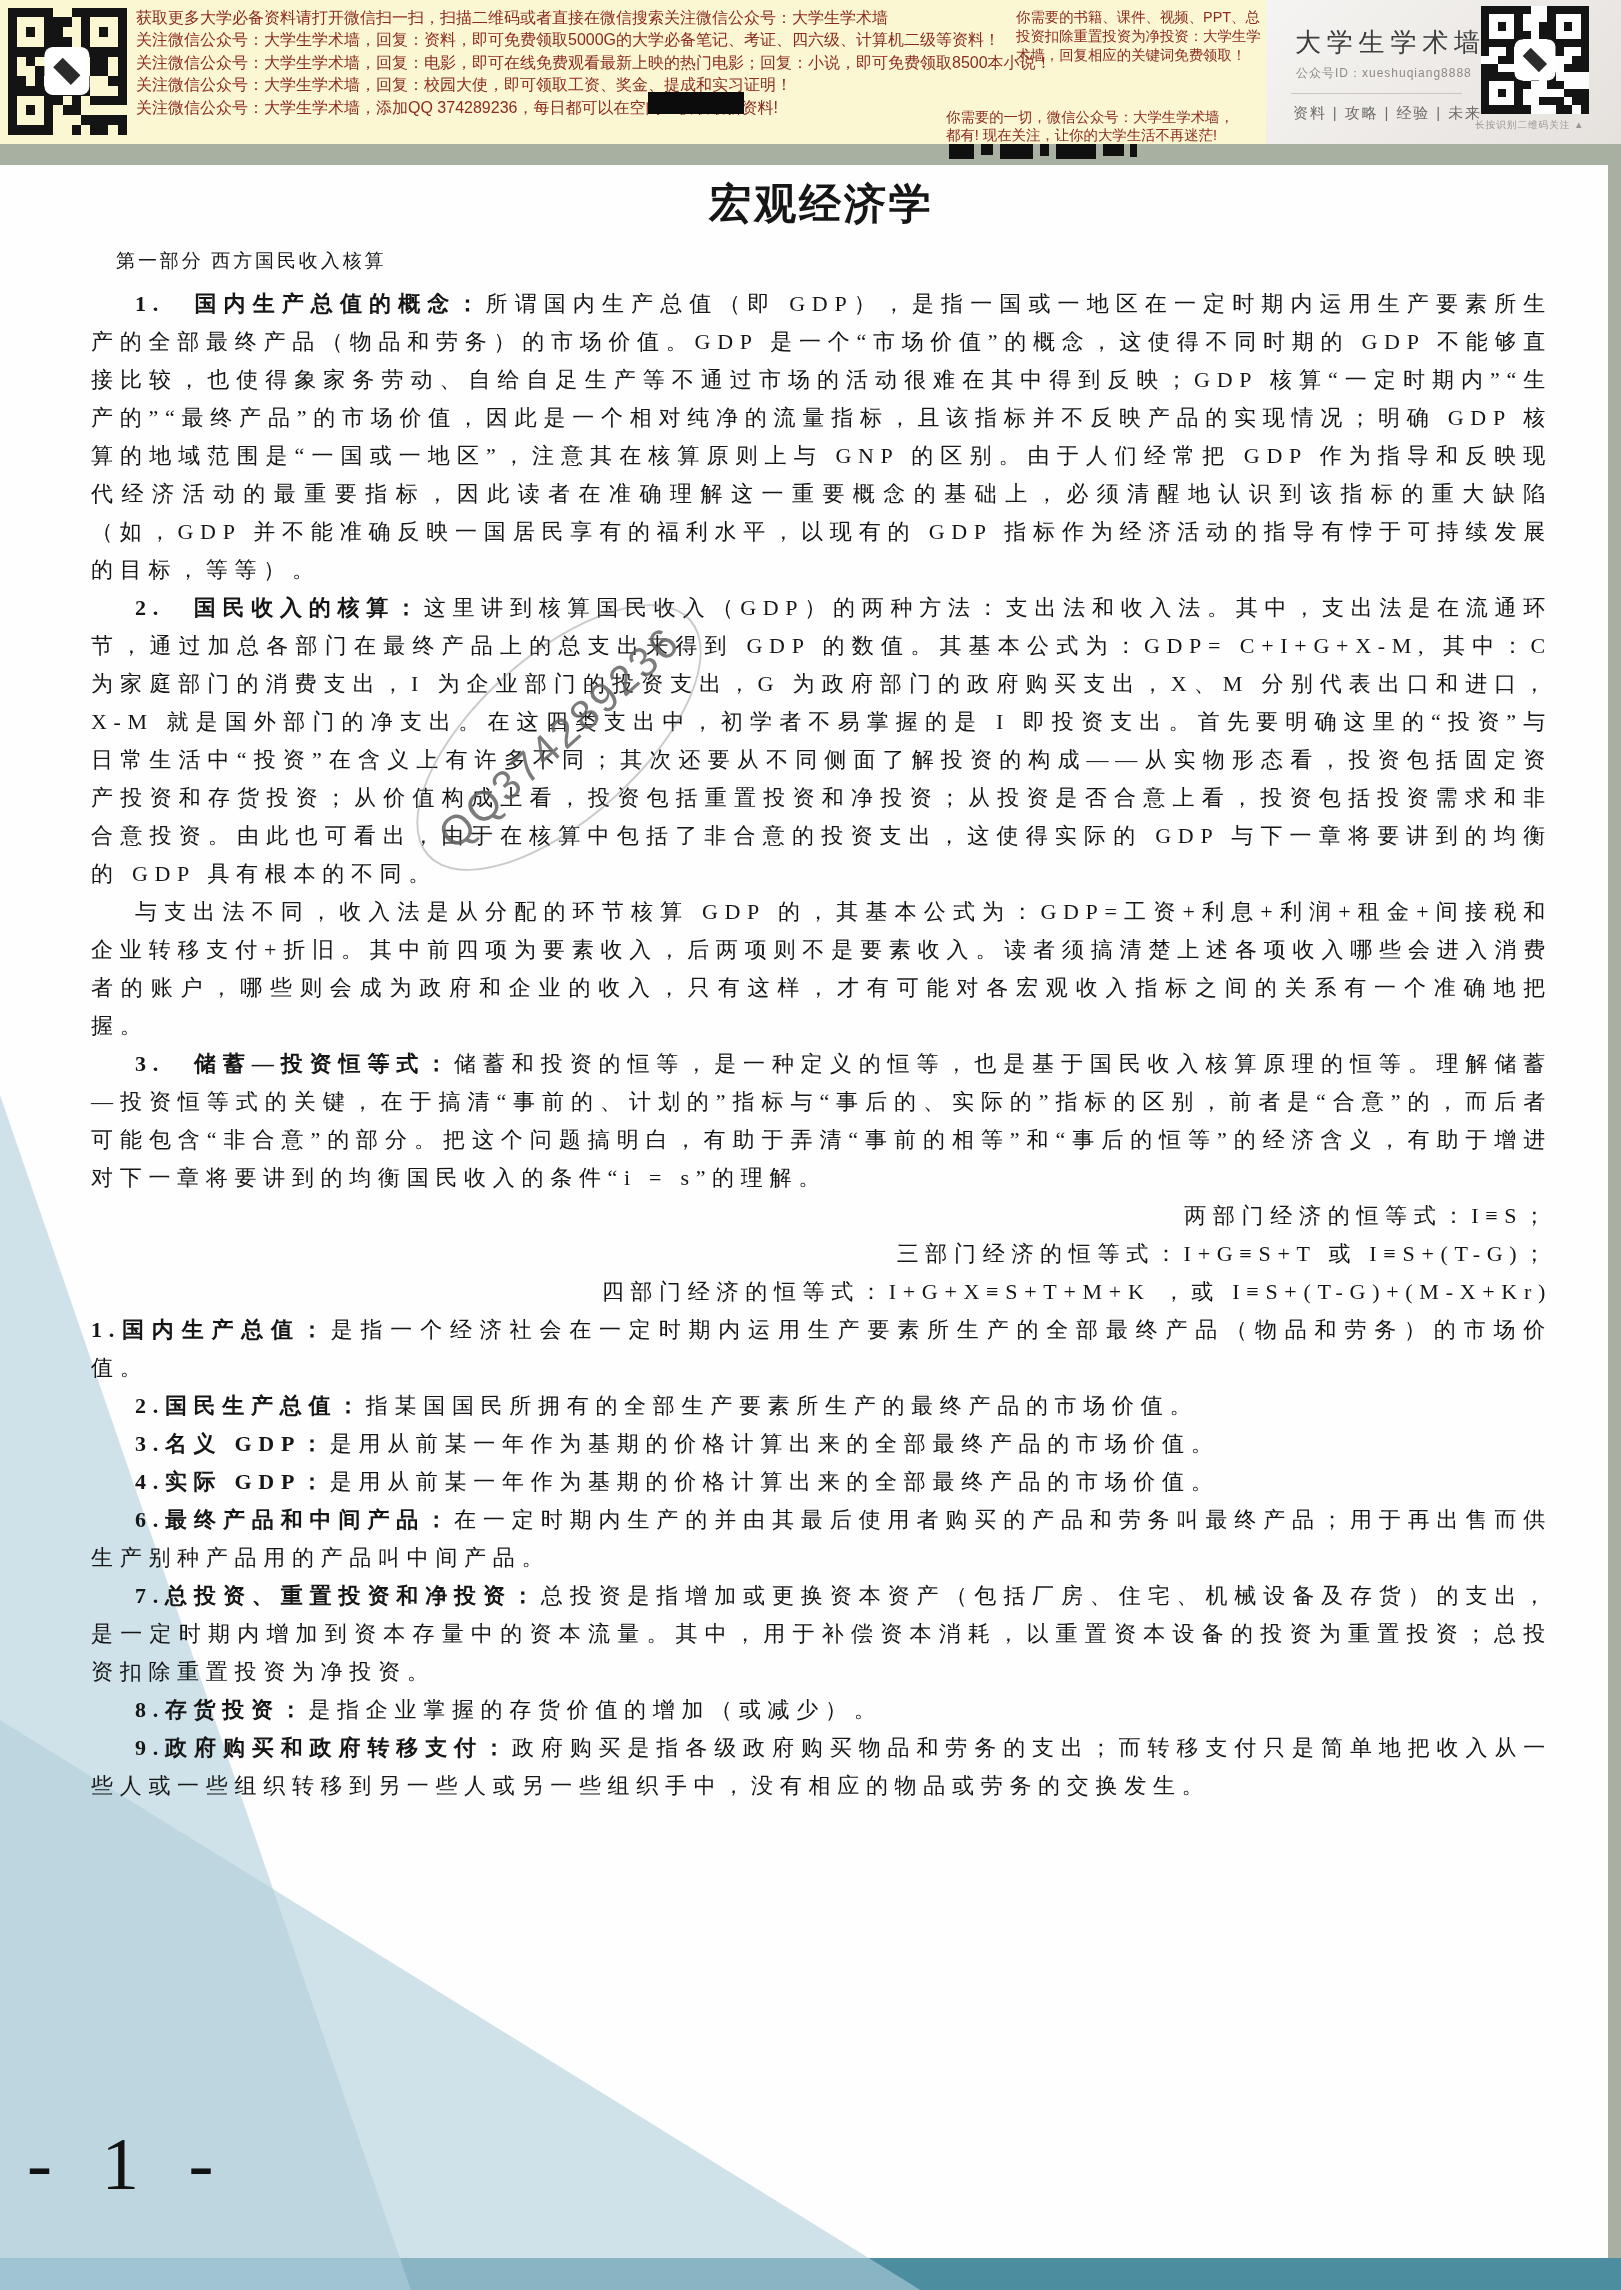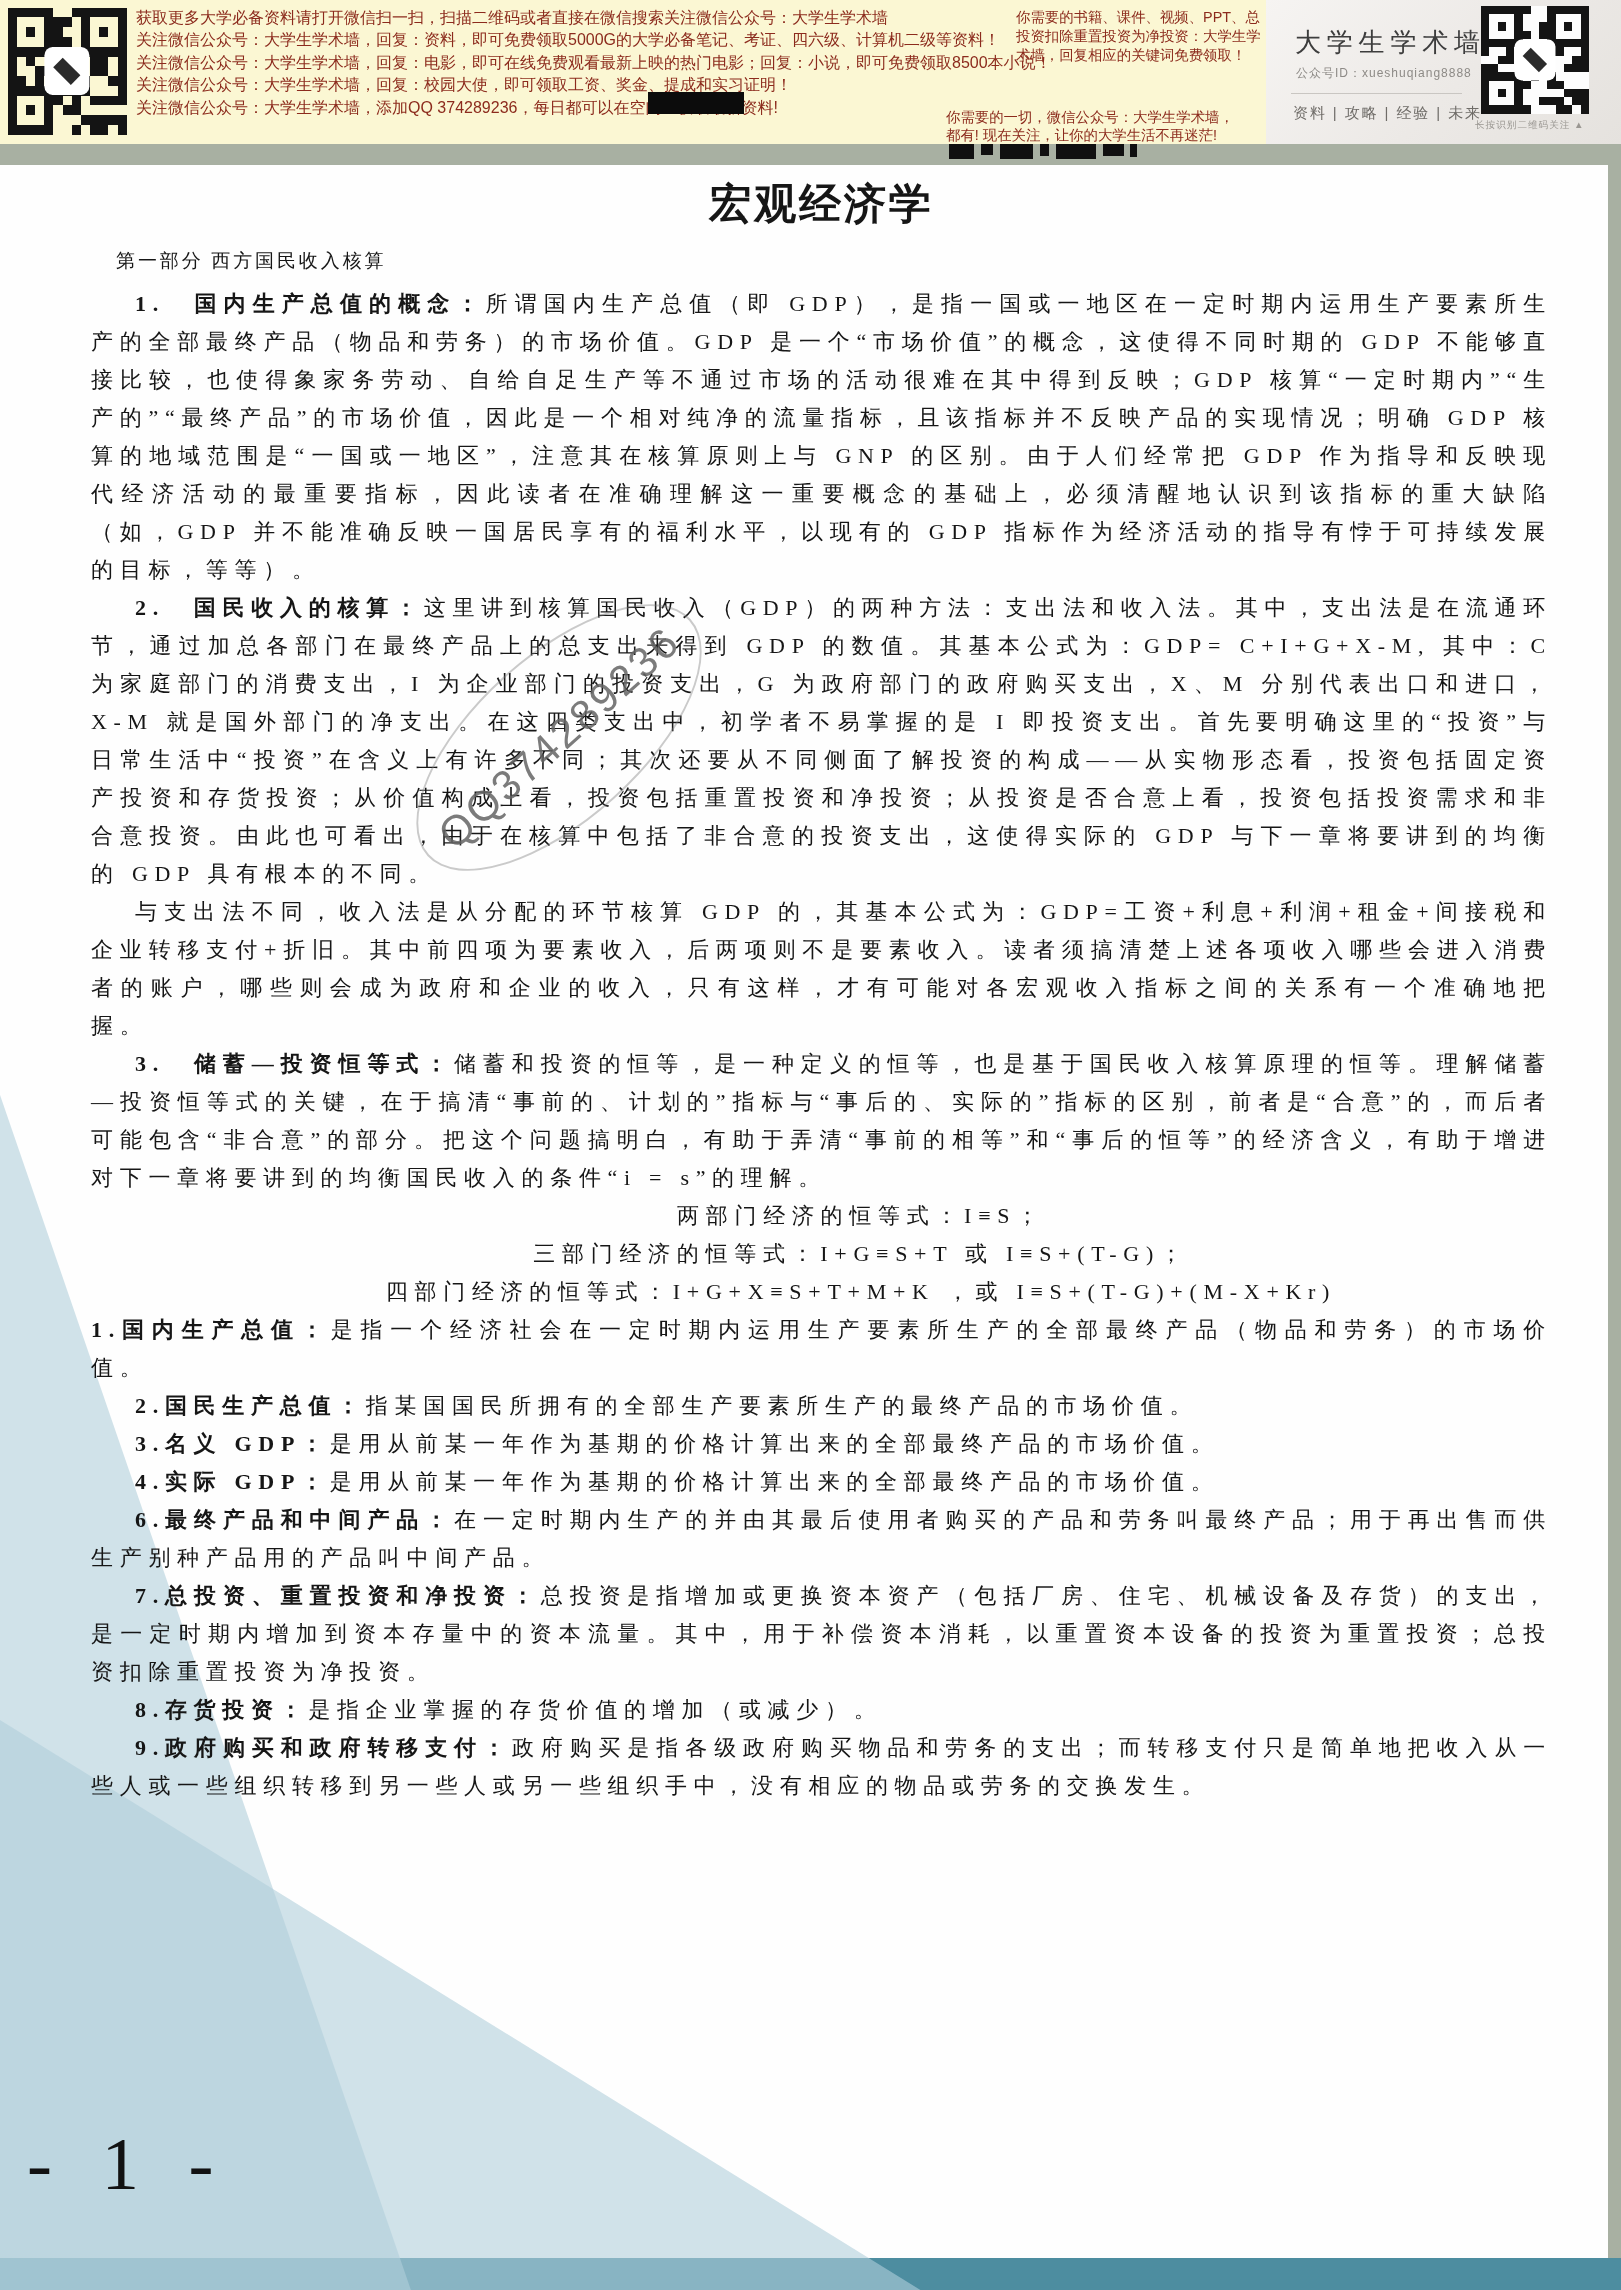--- a/index.html
+++ b/index.html
@@ -41,21 +41,21 @@
   .card-tags{position:absolute;left:27px;top:104px;font-size:15px;color:#6f6c68;letter-spacing:1.9px;}
   .card-qr{left:215px;top:5.8px;width:108px;height:108px;background:#fdfdfd;}
   .card-qr-caption{position:absolute;left:209px;top:119px;font-size:9.6px;color:#9a9792;letter-spacing:1px;}
   
   .doc{position:absolute;left:0;top:165px;width:1608px;box-sizing:border-box;
     padding:7.7px 56px 0 91px;color:#161616;font-family:"Liberation Serif",serif;z-index:2;}
   .doc-title{text-align:center;font-size:42px;font-weight:bold;letter-spacing:2.9px;margin:3.8px 0 15.4px 0;}
   .doc-heading{font-size:19px;font-weight:normal;letter-spacing:2.9px;margin:15.4px 0 11.5px 25px;}
   .para{font-size:22px;line-height:38px;letter-spacing:6.7px;text-align:justify;margin:0;text-indent:2em;}
   .para b{font-weight:bold;}
-  .eq{text-indent:0;padding-left:79px;text-align:center;}
+  .eq{text-indent:0;padding-left:79px;text-align:right;}
   .def0{text-indent:0;}
   
   .watermark{position:absolute;left:382px;top:655px;width:350px;height:161px;
     transform:rotate(-42deg);display:flex;align-items:center;justify-content:center;
     font-size:42px;letter-spacing:2.9px;color:rgba(100,100,100,0.85);
     border:2.9px solid rgba(125,125,125,0.40);border-radius:50%;z-index:3;
     font-family:"Liberation Sans",sans-serif;}
   
   .page-num{position:absolute;left:27px;top:2121px;font-size:75px;color:#121212;
     letter-spacing:15.4px;z-index:4;font-family:"Liberation Serif",serif;}

